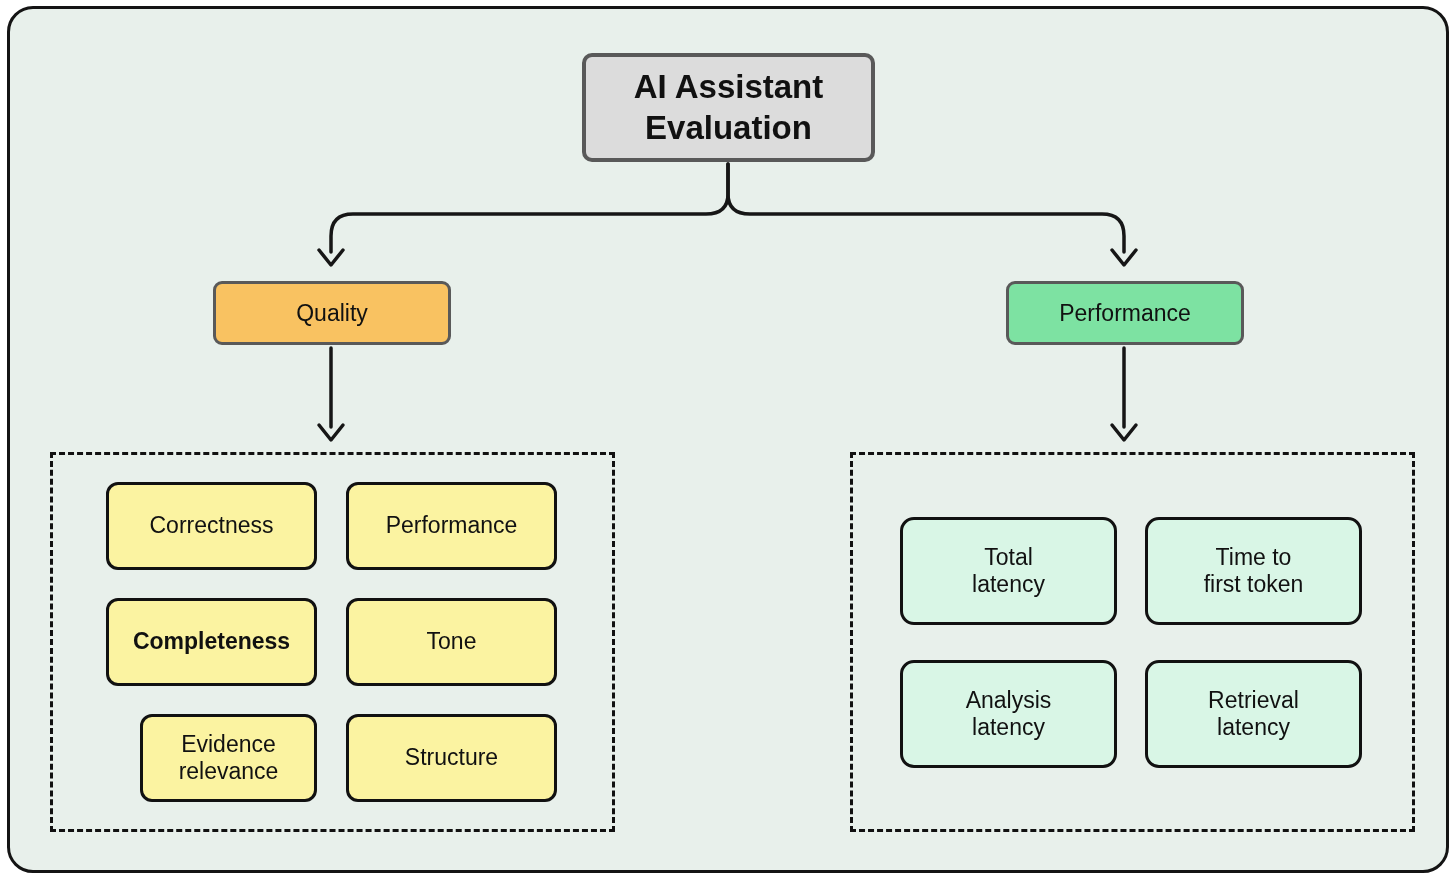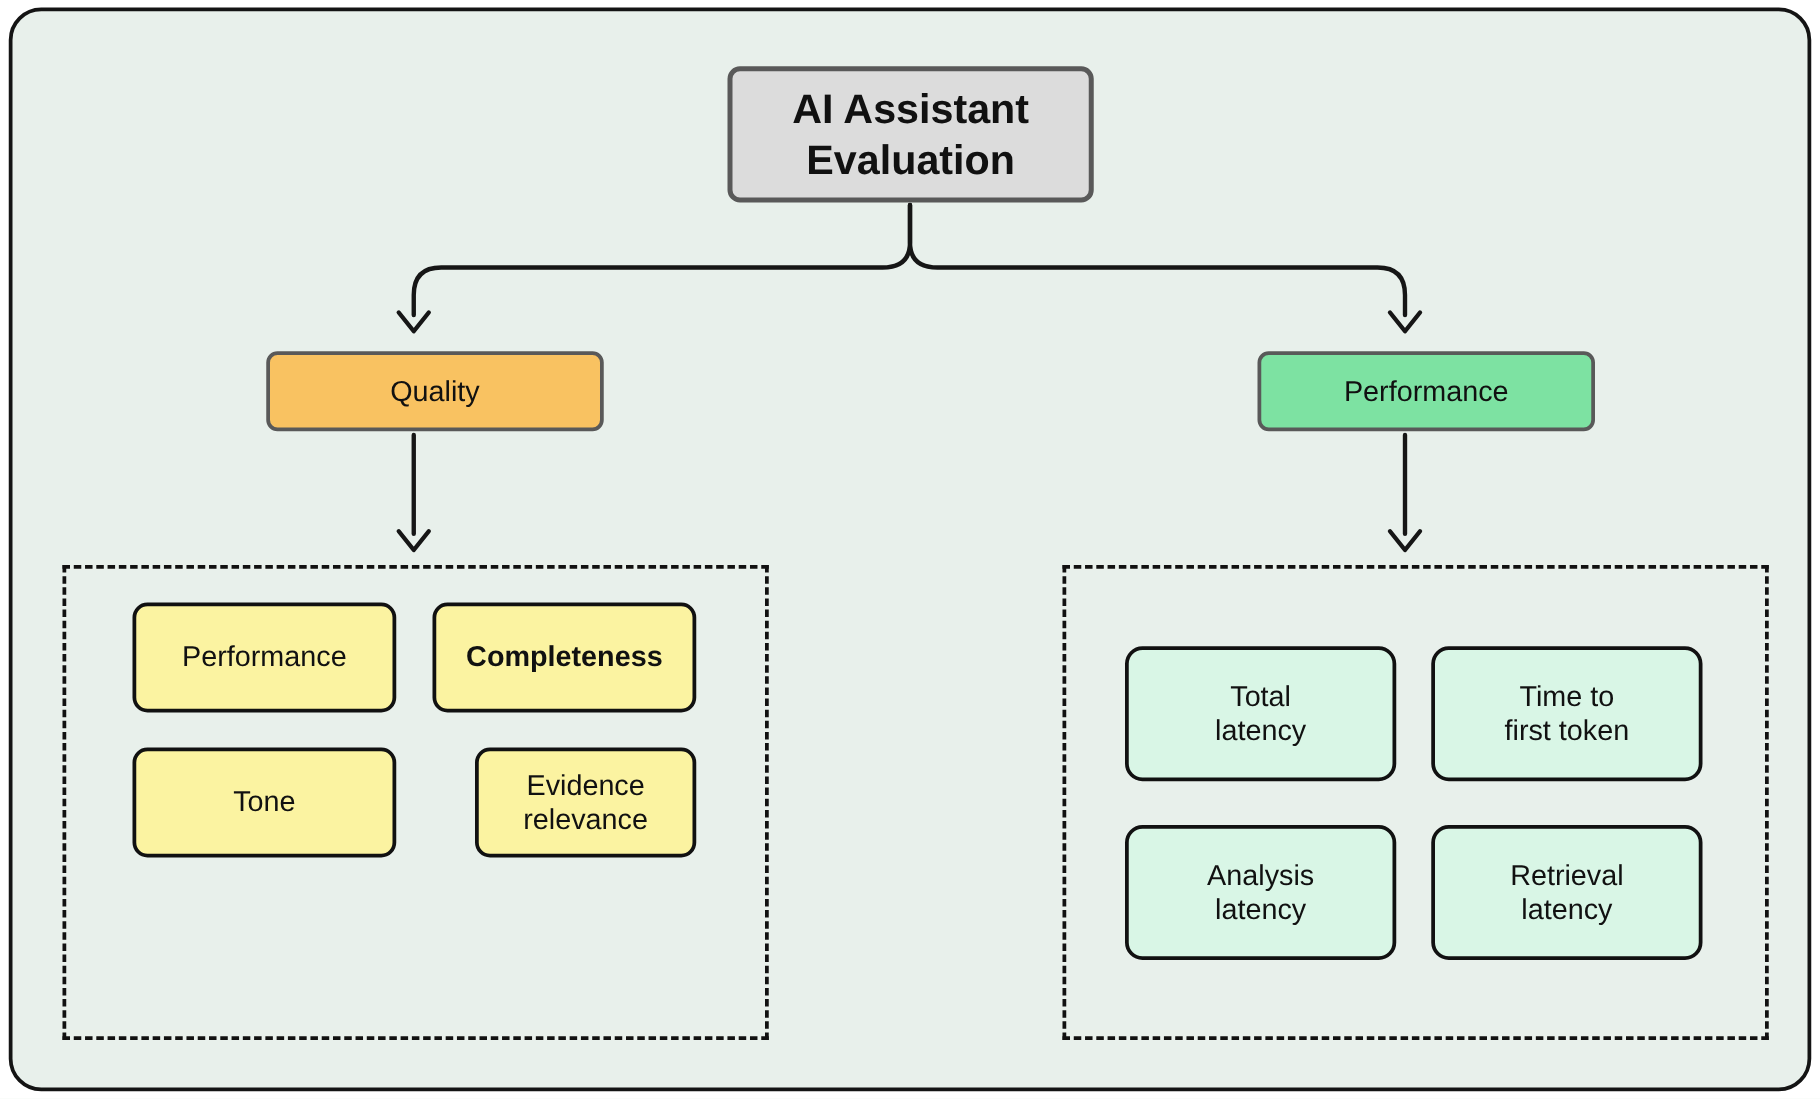--- a/index.html
+++ b/index.html
@@ -37,21 +37,21 @@
     width: 293px; height: 109px;
     background: #dcdcdc;
     border: 4px solid #595959;
     border-radius: 10px;
     font-size: 33px;
     font-weight: bold;
     line-height: 1.22;
   }
   .branch-node {
     top: 281px;
-    width: 270px; height: 64px;
+    width: 238px; height: 64px;
     border: 3.5px solid #595959;
     border-radius: 9px;
     font-size: 23px;
     font-weight: 500;
   }
   .branch-quality   { left: 213px; }
   .branch-performance { left: 1006px; }
   .group {
     position: absolute;
     top: 452px;
@@ -108,25 +108,27 @@
 </svg>
 
 <div class="node root-node" style="background: rgb(220, 220, 220);">AI Assistant
 Evaluation</div>
 
 <div class="node branch-node branch-quality" style="background: rgb(249, 194, 97);">Quality</div>
 
 <div class="node branch-node branch-performance" style="background: rgb(125, 226, 162);">Performance</div>
 
 <div class="group group-quality">
+  <div class="item" style="background: rgb(251, 243, 161);">Correctness</div>
   <div class="item" style="background: rgb(251, 243, 161);">Performance</div>
   <div class="item" style="background: rgb(251, 243, 161); font-weight: bold;">Completeness</div>
   <div class="item" style="background: rgb(251, 243, 161);">Tone</div>
   <div class="item" style="background: rgb(251, 243, 161); margin-left: 34px;">Evidence
 relevance</div>
+  <div class="item" style="background: rgb(251, 243, 161);">Structure</div>
 </div>
 
 <div class="group group-performance">
   <div class="item item-performance" style="background: rgb(217, 246, 230);">Total
 latency</div>
   <div class="item item-performance" style="background: rgb(217, 246, 230);">Time to
 first token</div>
   <div class="item item-performance" style="background: rgb(217, 246, 230);">Analysis
 latency</div>
   <div class="item item-performance" style="background: rgb(217, 246, 230);">Retrieval

